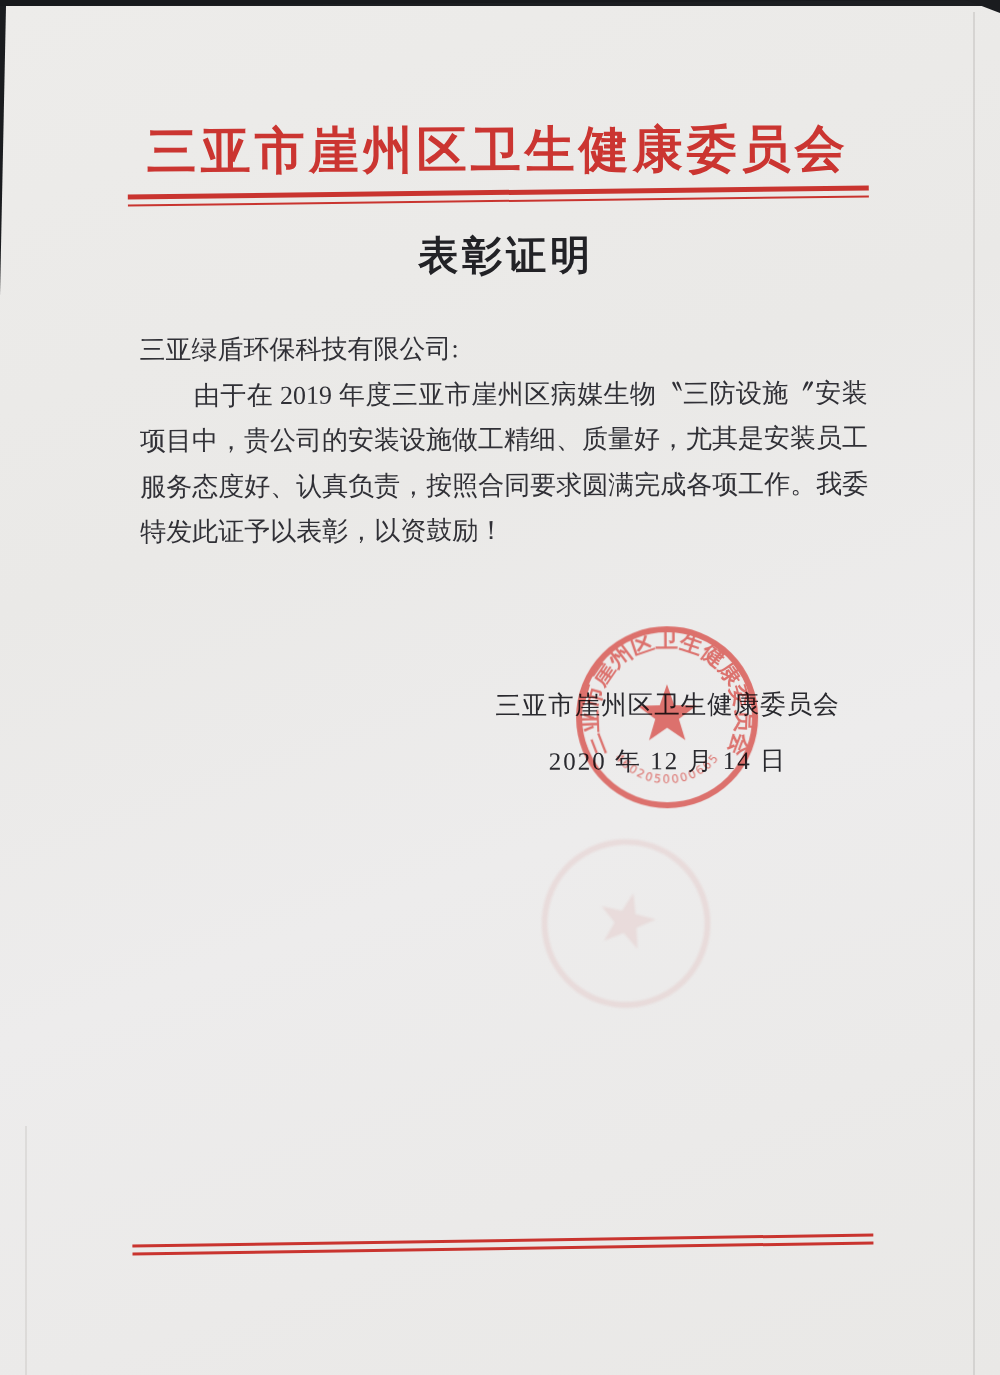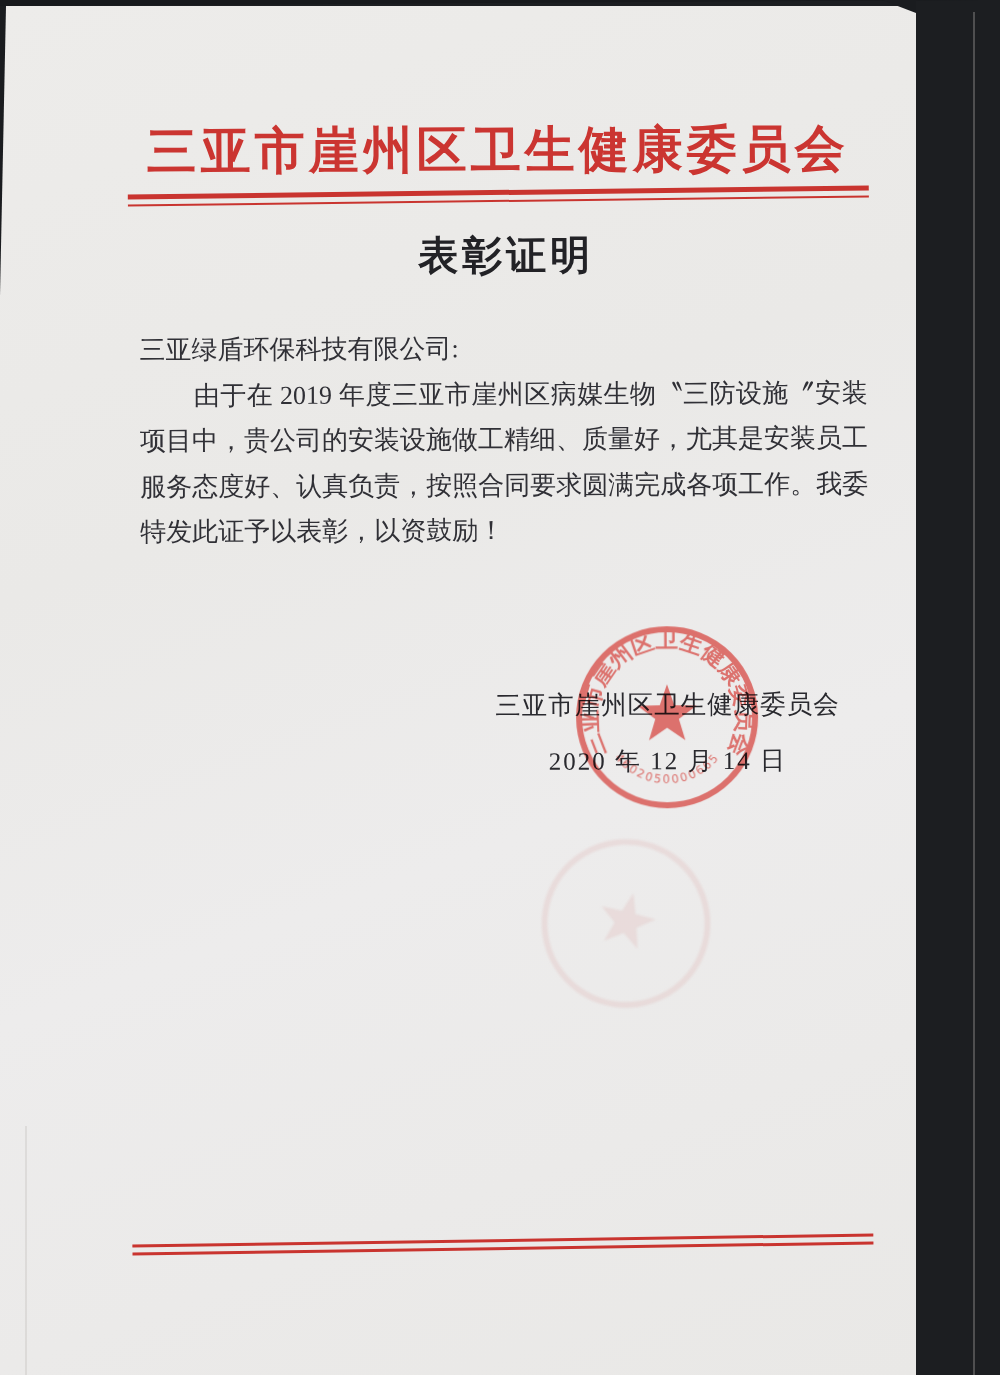--- a/index.html
+++ b/index.html
@@ -1,21 +1,21 @@
 <!DOCTYPE html>
 <html><head>
 <meta charset="utf-8">
 <style>
   html,body{margin:0;padding:0;}
   body{
     width:1000px;height:1375px;overflow:hidden;
     background:#1c1e21;
     font-family:"Liberation Serif","DejaVu Serif",serif;
   }
-  .stage{position:relative;width:916px;height:1375px;}
+  .stage{position:relative;width:1000px;height:1375px;}
   
   .paper{
     position:absolute;left:0;top:6px;right:0;bottom:0;
     background:linear-gradient(160deg,#edecea 0%,#eae9e7 35%,#edecec 60%,#e9e8e6 100%);
   }
   
   .edge-top{
     position:absolute;left:-4px;top:-5px;width:1012px;height:11px;
     background:#17191c;transform:rotate(-0.35deg);transform-origin:left center;
   }

